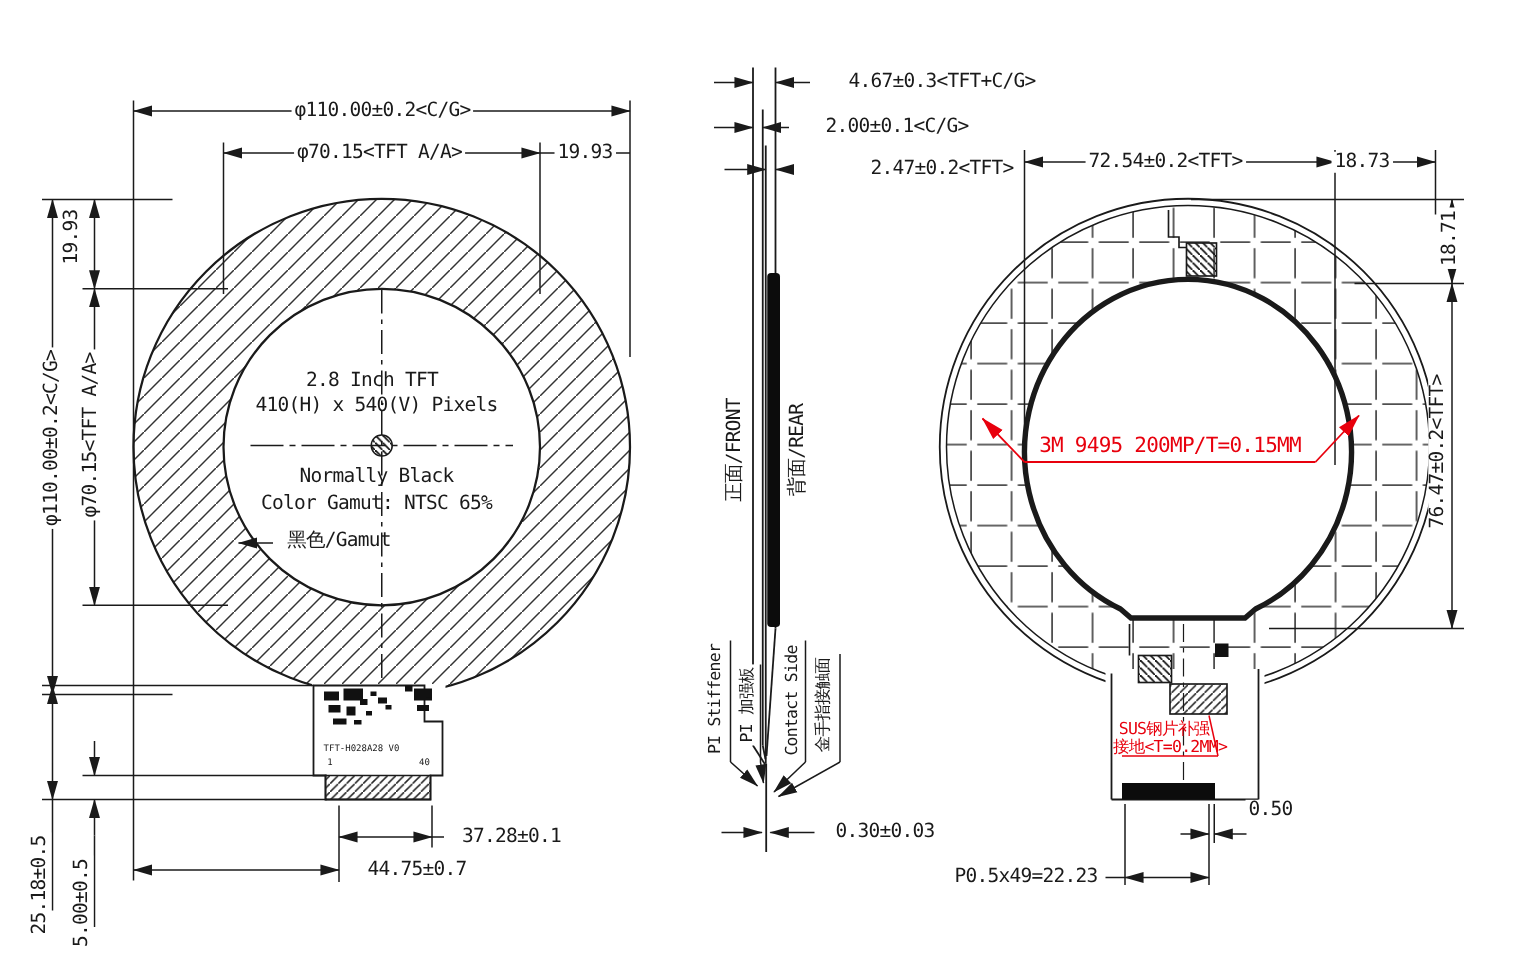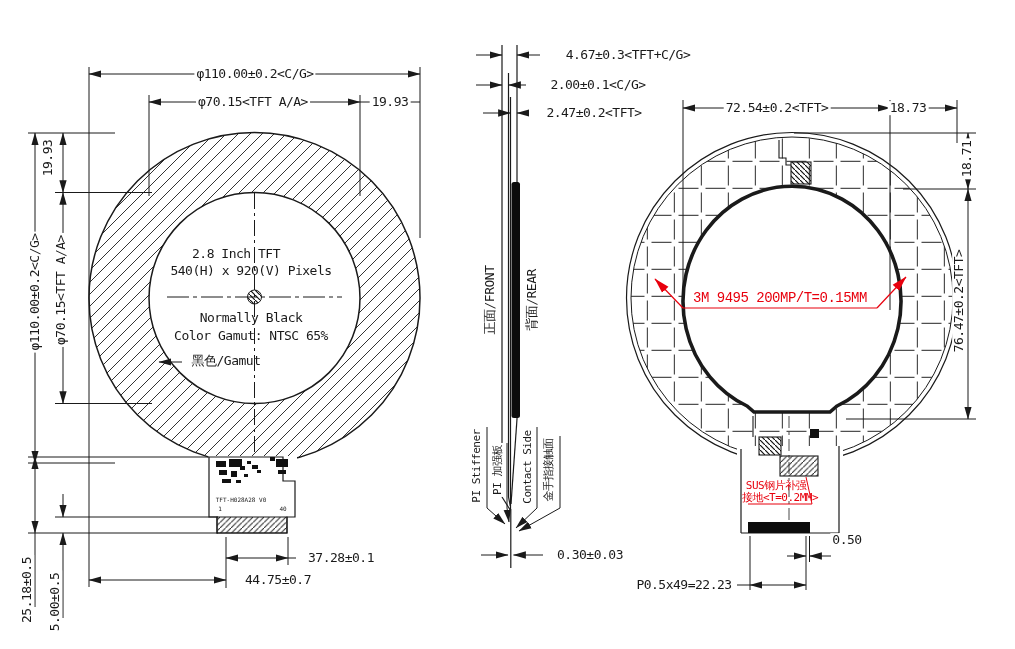--- a/index.html
+++ b/index.html
@@ -5,21 +5,21 @@
   html,body{margin:0;padding:0;background:#fff;}
   #stage{position:relative;width:1015px;height:649px;background:#fff;overflow:hidden;
          font-family:"DejaVu Sans Mono", monospace;color:#1a1a1a;}
   #lines{position:absolute;left:0;top:0;}
   .dt{position:absolute;font:13px "DejaVu Sans Mono", monospace;letter-spacing:-0.5px;
       background:#fff;white-space:nowrap;line-height:1.05;padding:0 2px;color:#1a1a1a;
       transform:translate(-50%,-50%);z-index:5;}
   .rot{transform:translate(-50%,-50%) rotate(-90deg);}
   .nobg{background:transparent;}
   .red{color:#e8000d;}
-  .big{font-size:14px;font-family:Liberation Mono, monospace;}
+  .big{font-size:14px;}
   .sm{font-size:11px;}
   .tiny{font-size:6px;letter-spacing:0;padding:0;}
   .cjk{font-size:13px;}
 </style>
 </head>
 <body>
 
 <div id="stage">
 
 <svg id="lines" width="1015" height="649" viewBox="0 0 1015 649">
@@ -182,36 +182,36 @@
     </g>
   </g>
 </svg>
 
 <div class="dt" style="left:255px;top:74px">φ110.00±0.2&lt;C/G&gt;</div>
 <div class="dt" style="left:253px;top:102px">φ70.15&lt;TFT A/A&gt;</div>
 <div class="dt" style="left:390px;top:102px">19.93</div>
 <div class="dt rot" style="left:48px;top:158px">19.93</div>
 <div class="dt rot" style="left:35px;top:292px">φ110.00±0.2&lt;C/G&gt;</div>
 <div class="dt rot" style="left:61px;top:290px">φ70.15&lt;TFT A/A&gt;</div>
-<div class="dt nobg" style="left:236px;top:254px">2.8 Inch TFT</div>
-<div class="dt nobg" style="left:251px;top:271px">540(H) x 920(V) Pixels</div>
+<div class="dt nobg" style="left:248px;top:254px">2.8 Inch TFT</div>
+<div class="dt nobg" style="left:251px;top:271px">410(H) x 540(V) Pixels</div>
 <div class="dt nobg" style="left:251px;top:318px">Normally Black</div>
 <div class="dt nobg" style="left:251px;top:336px">Color Gamut: NTSC 65%</div>
 <div class="dt cjk nobg" style="left:226px;top:361px">黑色/Gamut</div>
 <div class="dt tiny nobg" style="left:241px;top:500px">TFT-H028A28 V0</div>
 <div class="dt tiny nobg" style="left:220px;top:509px">1</div>
 <div class="dt tiny nobg" style="left:283px;top:509px">40</div>
 <div class="dt rot" style="left:27px;top:590px">25.18±0.5</div>
 <div class="dt rot" style="left:55px;top:602px">5.00±0.5</div>
 <div class="dt" style="left:341px;top:558px">37.28±0.1</div>
 <div class="dt" style="left:278px;top:580px">44.75±0.7</div>
 
 <div class="dt" style="left:628px;top:55px">4.67±0.3&lt;TFT+C/G&gt;</div>
 <div class="dt" style="left:598px;top:85px">2.00±0.1&lt;C/G&gt;</div>
-<div class="dt" style="left:594px;top:113px">2.47±0.2&lt;TFT&gt;</div>
+<div class="dt" style="left:628px;top:113px">2.47±0.2&lt;TFT&gt;</div>
 <div class="dt rot cjk" style="left:490px;top:300px">正面/FRONT</div>
 <div class="dt rot cjk" style="left:532px;top:300px">背面/REAR</div>
 <div class="dt rot sm" style="left:477px;top:466px">PI Stiffener</div>
 <div class="dt rot sm" style="left:498px;top:470px">PI 加强板</div>
 <div class="dt rot sm" style="left:528px;top:467px">Contact Side</div>
 <div class="dt rot sm" style="left:549px;top:470px">金手指接触面</div>
 <div class="dt" style="left:590px;top:555px">0.30±0.03</div>
 
 <div class="dt" style="left:777px;top:108px">72.54±0.2&lt;TFT&gt;</div>
 <div class="dt" style="left:908px;top:108px">18.73</div>

